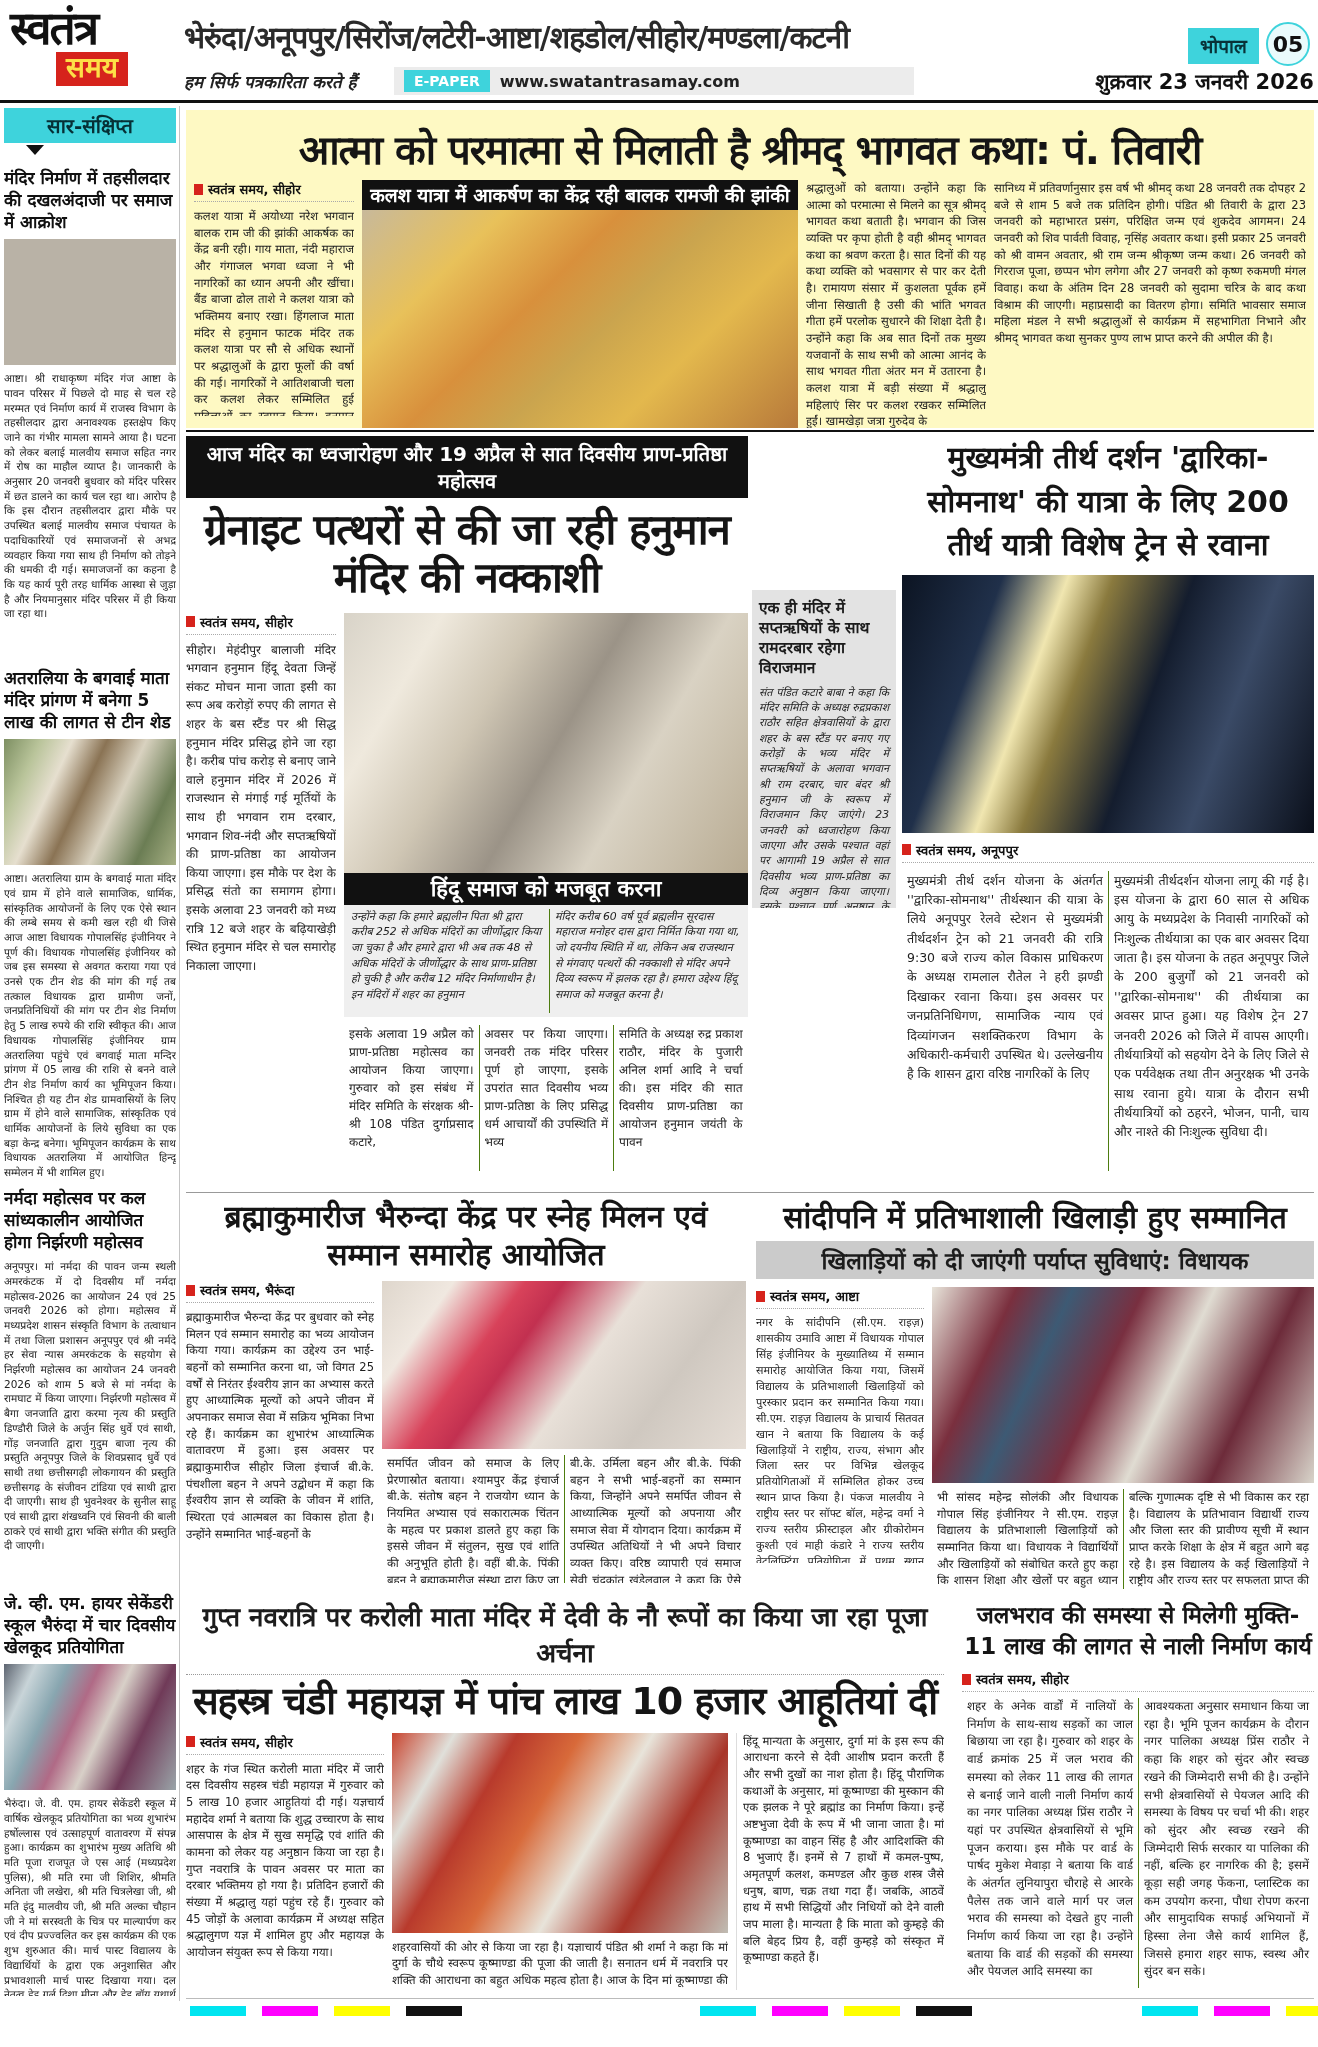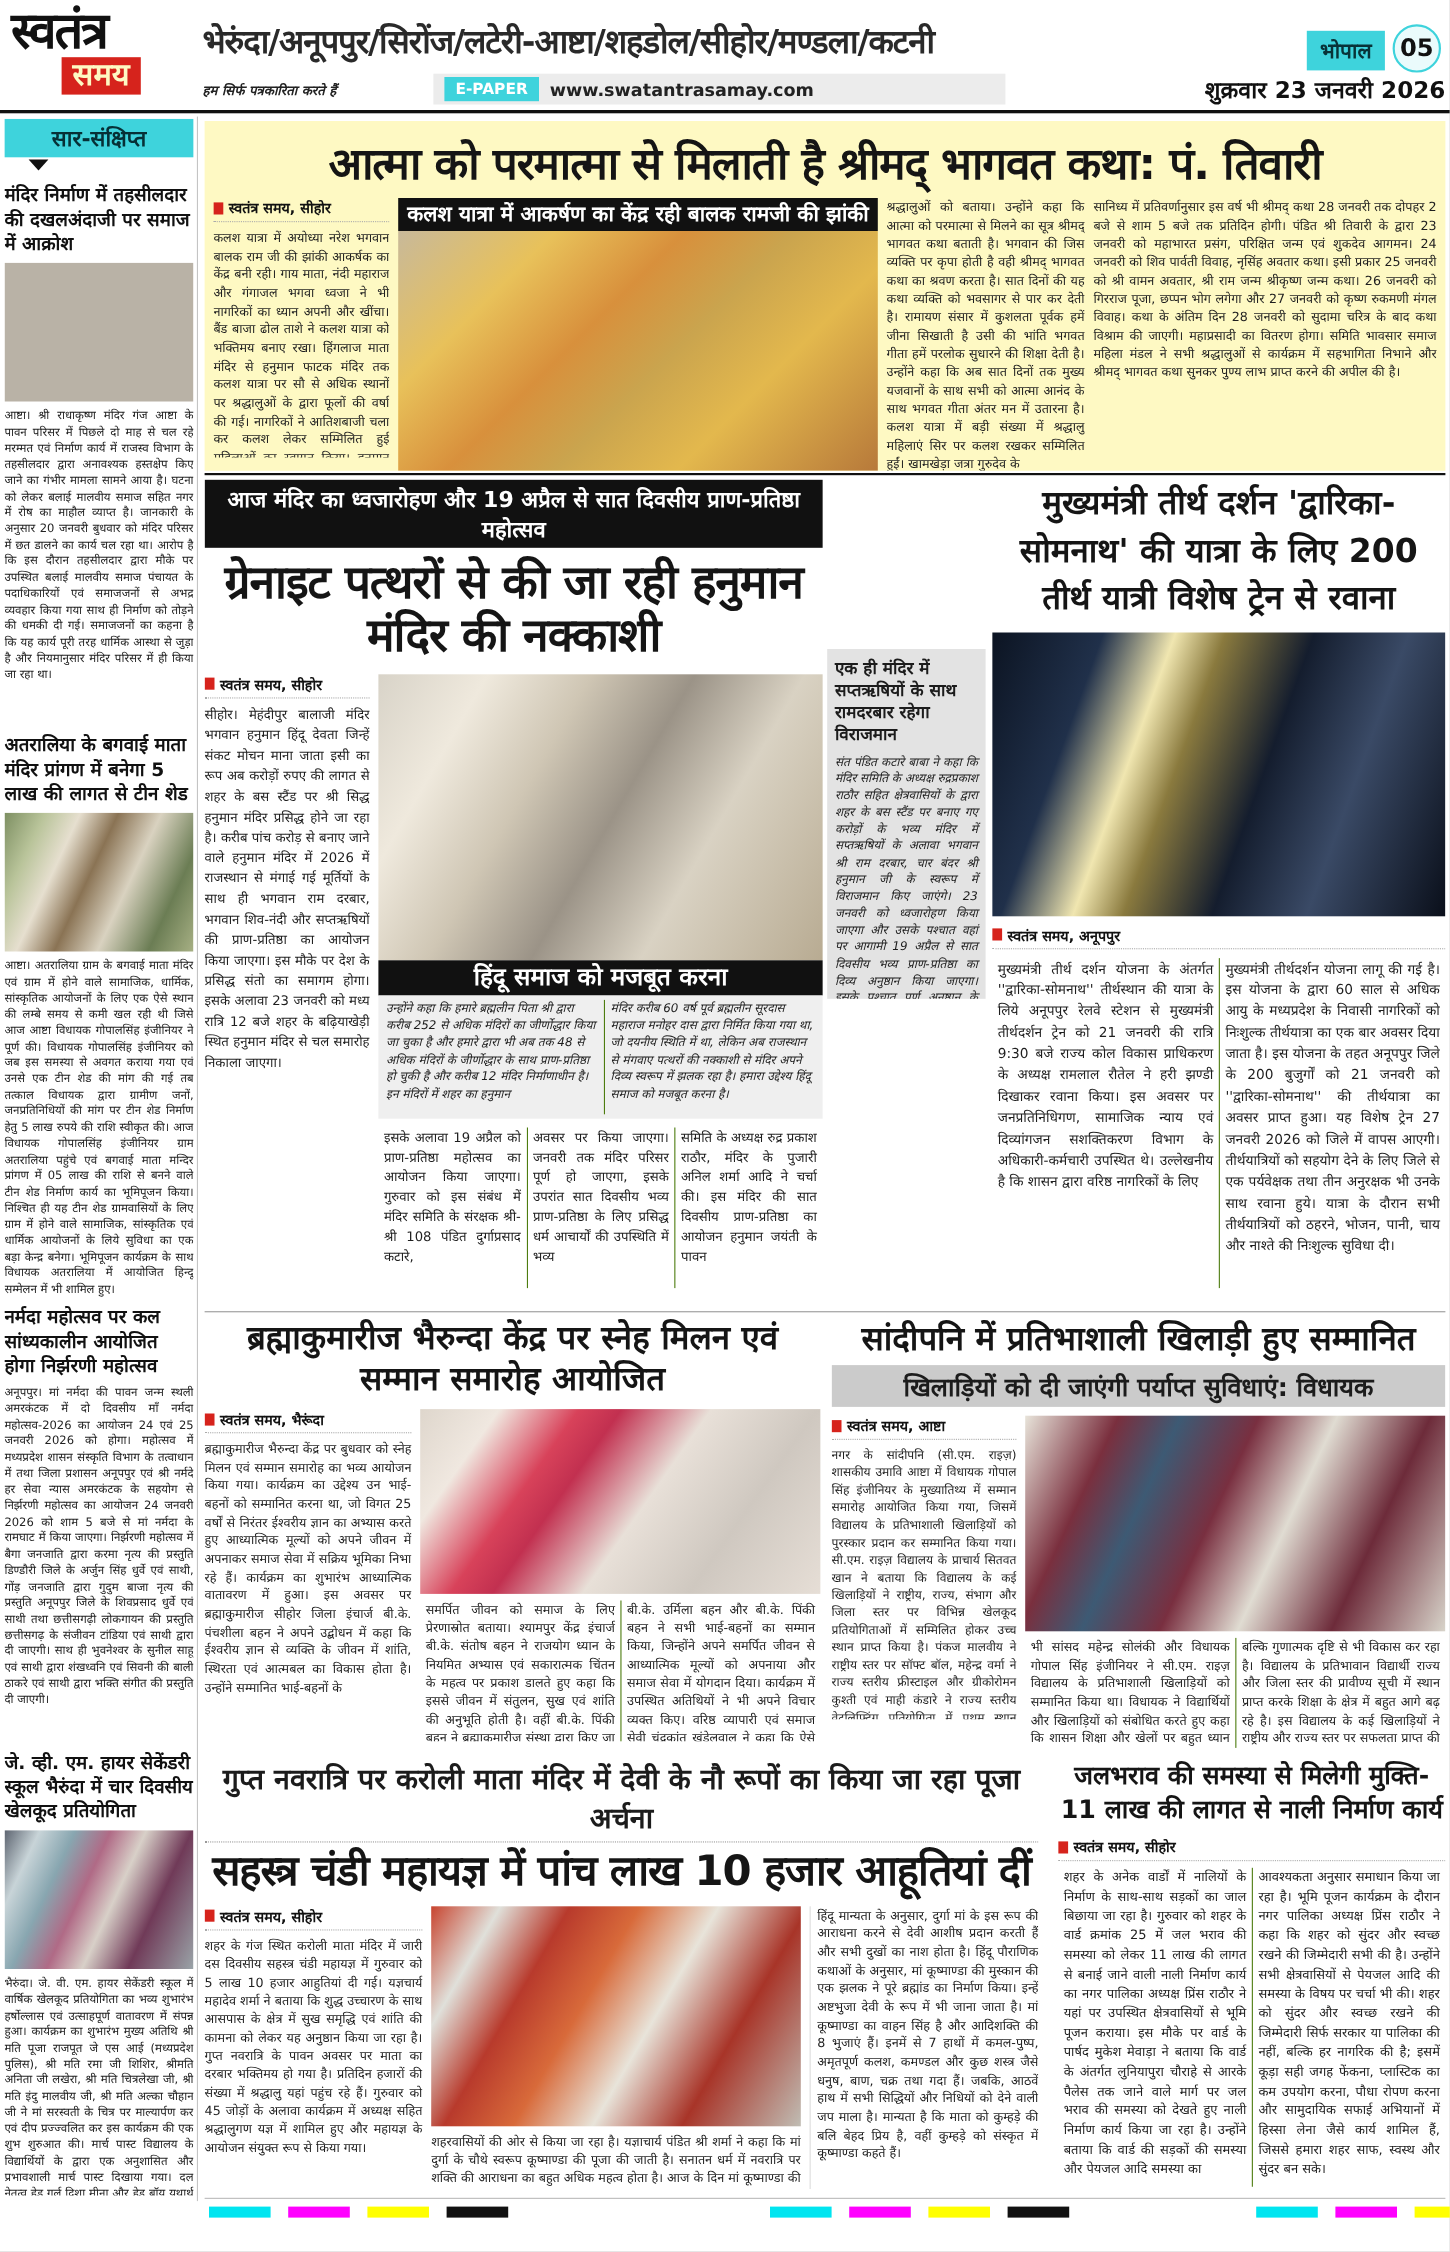--- a/index.html
+++ b/index.html
@@ -2,26 +2,26 @@
 <html lang="hi" style="--accent: #3ED3DC; --red: #D6231C; --cbar0: #00E5F0; --cbar1: #FF00FF; --cbar2: #FFFF00; --cbar3: #111111;"><head>
 <meta charset="utf-8">
 <style>
   * { margin:0; padding:0; box-sizing:border-box; }
   body { background:#888; font-family:"DejaVu Sans", sans-serif; }
   #page { position:relative; width:1318px; height:2047px; background:#fff; margin:0 auto; overflow:hidden; color:#1c1c1c; }
 
   
   .logo { position:absolute; left:10px; top:4px; width:168px; height:96px; }
   .logo-top { font-size:46px; font-weight:bold; color:#111; letter-spacing:-2px; line-height:1.05; }
-  .logo-bottom { display:inline-block; margin-left:46px; background:var(--red,#D6231C); color:#fef9c3; font-size:28px; font-weight:bold; padding:0 10px 2px; line-height:1.15; }
+  .logo-bottom { display:inline-block; margin-left:46px; background:var(--red,#D6231C); color:#fde047; font-size:28px; font-weight:bold; padding:0 10px 2px; line-height:1.15; }
   .cities { position:absolute; left:184px; top:16px; width:990px; font-size:30px; font-weight:bold; color:#2a2a2a; white-space:nowrap; letter-spacing:-1px; }
   .edition-badge { position:absolute; left:1188px; top:28px; background:var(--accent,#3ED3DC); color:#083338; font-size:19px; font-weight:bold; padding:5px 12px; }
   .page-circle { position:absolute; left:1266px; top:22px; width:44px; height:44px; border-radius:50%; background:#eafbfc; border:2px solid var(--accent,#3ED3DC); display:flex; align-items:center; justify-content:center; font-size:22px; font-weight:bold; color:#111; }
   .header-strip { position:absolute; left:184px; top:66px; width:1130px; height:30px; display:flex; align-items:center; }
-  .tagline { font-family:"DejaVu Serif", serif; font-style:italic; font-weight:bold; font-size:12px; color:#222; width:210px; }
+  .tagline { font-family:"DejaVu Serif", serif; font-style:italic; font-weight:bold; font-size:17px; color:#222; width:210px; }
   .strip-gray { background:#ececec; display:flex; align-items:center; height:28px; padding:0 10px; width:520px; }
   .epaper-badge { background:var(--accent,#3ED3DC); color:#fff; font-weight:bold; font-size:14px; padding:3px 10px; margin-right:10px; }
   .website { font-weight:bold; font-size:16px; color:#222; text-decoration:none; }
   .issue-date { margin-left:auto; font-weight:bold; font-size:21px; color:#111; }
   .header-rule { position:absolute; left:0; top:100px; width:1318px; height:3px; background:#111; }
 
   
   .sidebar { position:absolute; left:4px; top:108px; width:172px; height:1888px; overflow:hidden; }
   .sidebar-head { background:var(--accent,#3ED3DC); color:#063036; text-align:center; font-size:20px; font-weight:bold; padding:4px 0; }
   .sidebar-tri { width:0; height:0; border-left:9px solid transparent; border-right:9px solid transparent; border-top:10px solid #111; margin:2px 0 4px 22px; }

